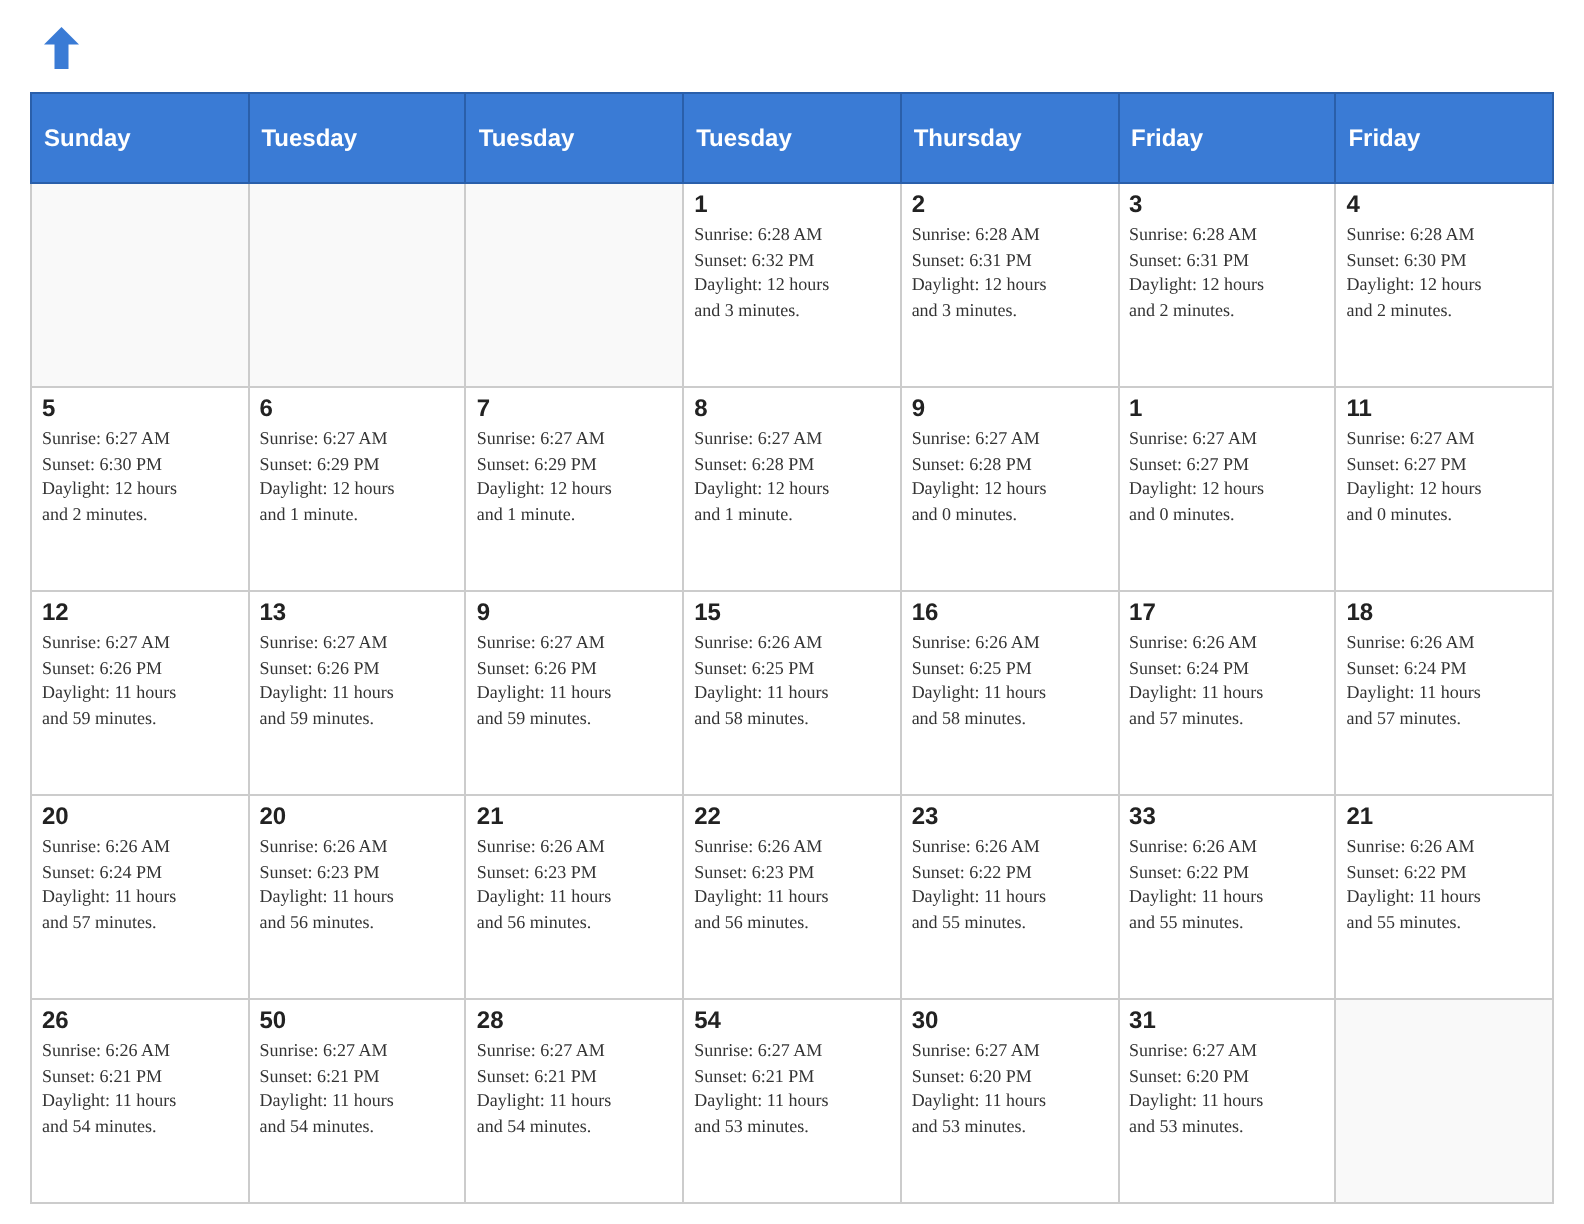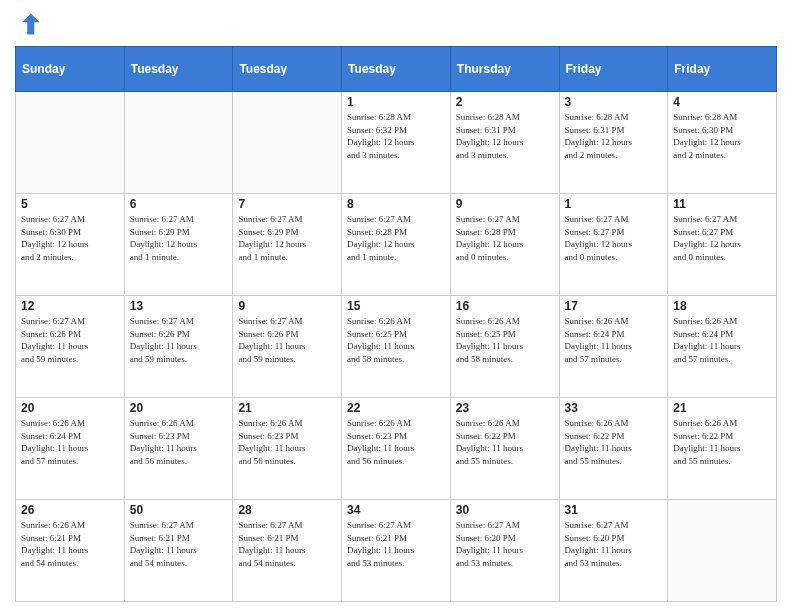--- a/index.html
+++ b/index.html
@@ -329,21 +329,21 @@
 and 54 minutes.</div>
           </td>
           <td>
             <span class="day-number">28</span>
             <div class="cell-info" style="white-space: pre-line;">Sunrise: 6:27 AM
 Sunset: 6:21 PM
 Daylight: 11 hours
 and 54 minutes.</div>
           </td>
           <td>
-            <span class="day-number">34</span>
+            <span class="day-number">54</span>
             <div class="cell-info" style="white-space: pre-line;">Sunrise: 6:27 AM
 Sunset: 6:21 PM
 Daylight: 11 hours
 and 53 minutes.</div>
           </td>
           <td>
             <span class="day-number">30</span>
             <div class="cell-info" style="white-space: pre-line;">Sunrise: 6:27 AM
 Sunset: 6:20 PM
 Daylight: 11 hours

